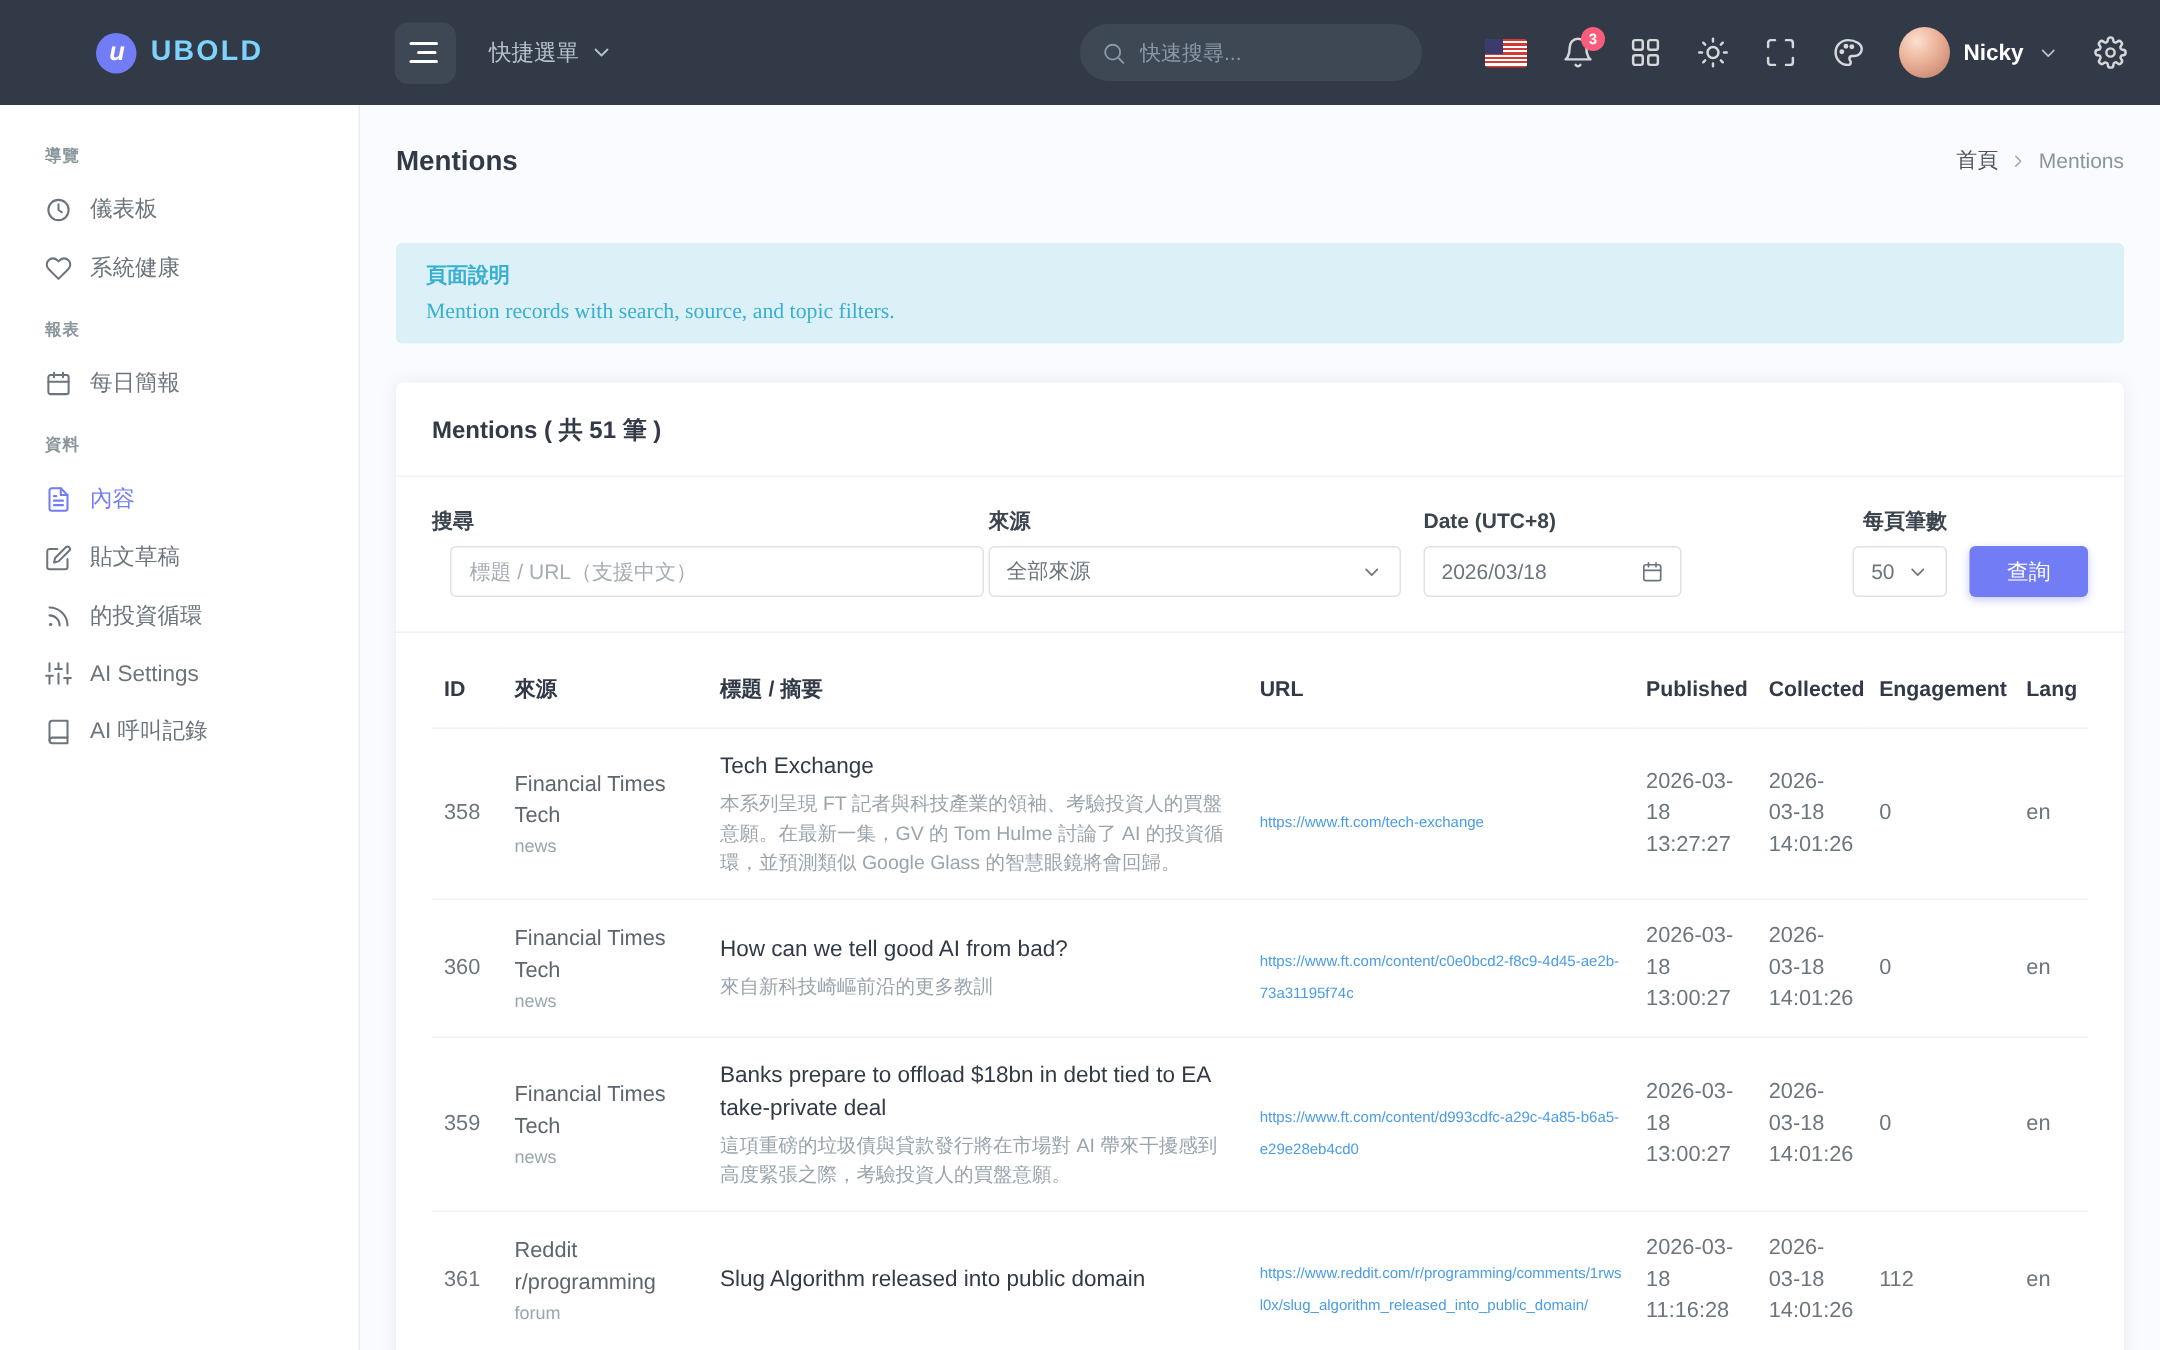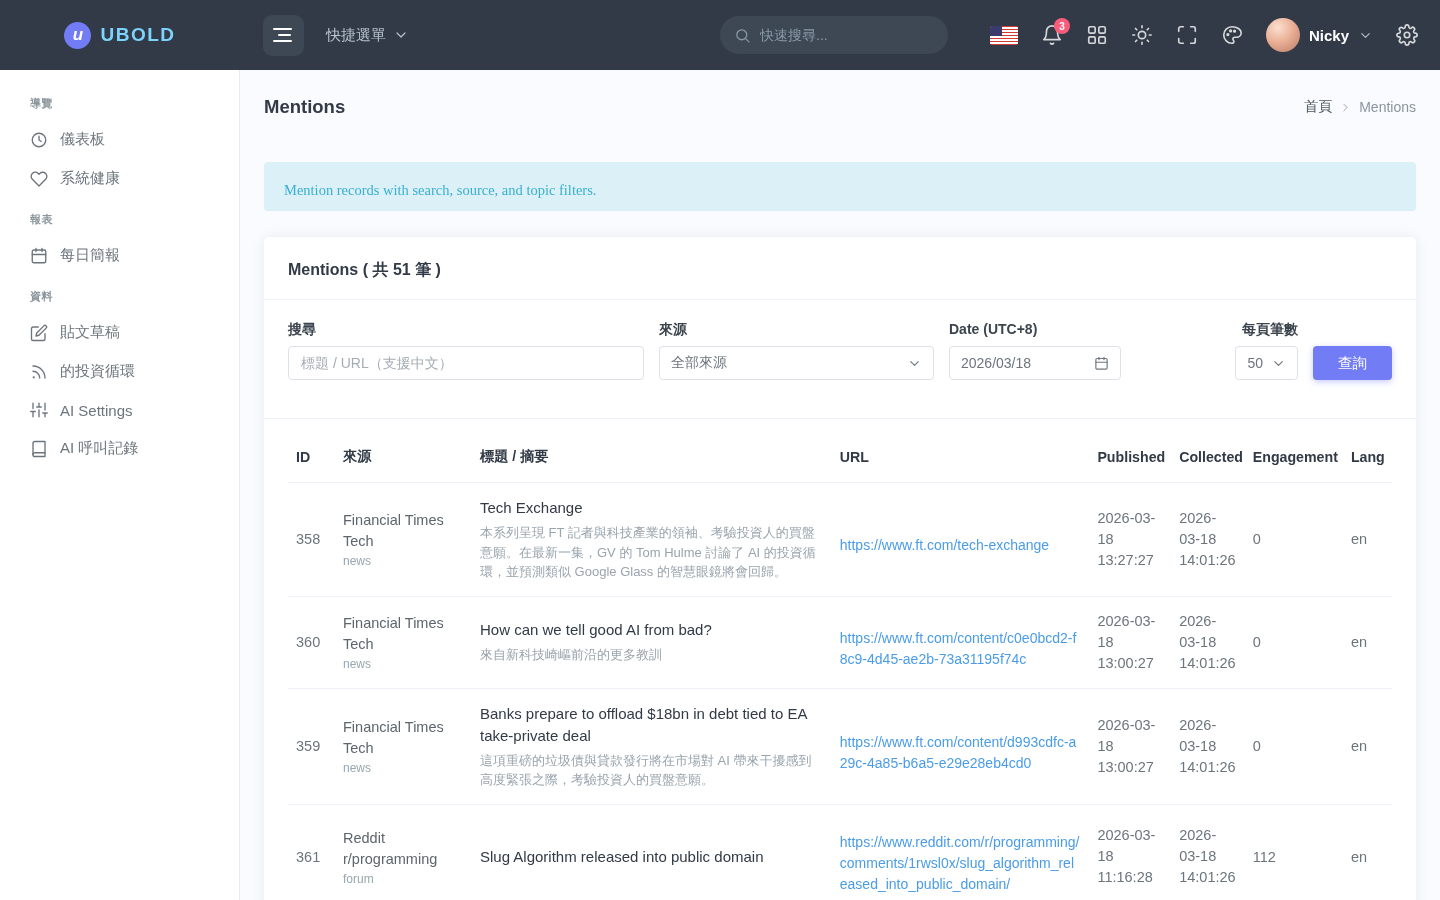--- a/index.html
+++ b/index.html
@@ -54,40 +54,40 @@
   .bc-cur { color:#8a969c; }
 
   .alert { margin-top:44px; background:var(--c-alert_bg,#dcf0f8); border-radius:4px; padding:12px 20px; }
   .alert-title { font-size:14px; font-weight:700; color:var(--c-alert_text,#39afd1); line-height:18px; }
   .alert-body { margin-top:7px; font-size:14.5px; color:var(--c-alert_text,#39afd1); line-height:18px;font-family:Liberation Serif, serif; }
 
   .card { margin-top:26px; background:#fff; border-radius:5px; box-shadow:0 0 12px rgba(154,161,171,.18); }
   .card-head { padding:23px 24px 19px; border-bottom:1px solid #eef2f7; }
   .card-head h2 { font-size:16px; font-weight:700; color:#313a46; line-height:20px; }
 
-  .filters { display:flex; gap:15px; padding:21px 24px 38px; border-bottom:1px solid #eef2f7; align-items:flex-end; }
+  .filters { display:flex; gap:15px; padding:21px 24px 23px; border-bottom:1px solid #eef2f7; align-items:flex-end; }
   .fgroup { display:flex; flex-direction:column; }
   .fgroup label { font-size:14px; font-weight:600; color:#3c444e; margin-bottom:9px; line-height:16px; }
   .fgroup.grow { flex:1; }
   .w-source { width:275px; } .w-date { width:172px; } .w-pp { width:162px;align-items:flex-end; }
-  .finput { height:34px; border:1px solid #dde1e6; border-radius:4px; padding:0 12px; font-size:14px; color:#ef4444; outline:none; font-family:inherit; width:100%; }
+  .finput { height:34px; border:1px solid #dde1e6; border-radius:4px; padding:0 12px; font-size:14px; color:#ef4444; outline:none; font-family:inherit; width:100%;margin-left:12px; }
   .finput::placeholder { color:#a4acb4; }
   .fselect { height:34px; border:1px solid #dde1e6; border-radius:4px; padding:0 11px; font-size:14px; color:#6c757d; display:flex; align-items:center; justify-content:space-between; gap:8px; cursor:pointer; background:#fff; }
   .fselect .icon { width:15px; height:15px; color:#6c757d; flex:none; }
   .btn-primary { height:34px; padding:0 25px; background:var(--c-primary,#727cf5); color:#fff; border:none; border-radius:4px; font-size:14.5px; font-weight:500; cursor:pointer; font-family:inherit; box-shadow:0 2px 6px rgba(114,124,245,.4); }
 
   .table-wrap { padding:8px 24px 24px; }
   table { width:100%; border-collapse:collapse; table-layout:fixed; }
   th { text-align:left; font-size:14.2px; font-weight:700; color:#313a46; padding:20px 8px 16px; }
   td { padding:14px 8px; border-top:1px solid #eef2f7; vertical-align:middle; font-size:14.5px; color:#6c757d; }
   .src-name { font-size:14.5px; color:#5d656e; line-height:21px; }
   .src-type { font-size:12px; color:#98a6ad; margin-top:2px; }
   .m-title { font-size:15px; color:#313a46; line-height:22px; }
   .m-summary { font-size:13px; color:#9aa4ad; line-height:19.5px; margin-top:4px; }
-  .m-url { color:var(--c-link,#4a9ce8); word-break:break-all; line-height:21px; font-size:14px; text-decoration:none; cursor:pointer; display:block;margin-top:13px; }
+  .m-url { color:var(--c-link,#4a9ce8); word-break:break-all; line-height:21px; font-size:10px; text-decoration:none; cursor:pointer; display:block;margin-top:13px; }
   .c-date { line-height:21px; }
 </style>
 </head>
 <body>
 
 <header class="topbar">
   <div class="logo-area">
     <span class="logo-mark">u</span>
     <span class="logo-text">UBOLD</span>
   </div>
@@ -193,20 +193,29 @@
       <a class="menu-item">
         <span class="icon">
           <svg viewBox="0 0 24 24">
             <rect x="3" y="4" width="18" height="17" rx="2"></rect>
             <path d="M16 2v4M8 2v4M3 10h18"></path>
           </svg>
         </span>
         <span class="menu-label">每日簡報</span>
       </a>
       <div class="menu-title">資料</div>
+      <a class="menu-item active">
+        <span class="icon">
+          <svg viewBox="0 0 24 24">
+            <path d="M14 2H6a2 2 0 0 0-2 2v16a2 2 0 0 0 2 2h12a2 2 0 0 0 2-2V8z"></path>
+            <path d="M14 2v6h6M16 13H8M16 17H8M10 9H8"></path>
+          </svg>
+        </span>
+        <span class="menu-label">內容</span>
+      </a>
       <a class="menu-item">
         <span class="icon">
           <svg viewBox="0 0 24 24">
             <path d="M11 4H4a2 2 0 0 0-2 2v14a2 2 0 0 0 2 2h14a2 2 0 0 0 2-2v-7"></path>
             <path d="M18.5 2.5a2.12 2.12 0 0 1 3 3L12 15l-4 1 1-4z"></path>
           </svg>
         </span>
         <span class="menu-label">貼文草稿</span>
       </a>
       <a class="menu-item">
@@ -246,20 +255,21 @@
       <span class="icon bc-sep">
           <svg viewBox="0 0 24 24">
             <path d="M9 6l6 6-6 6"></path>
           </svg>
         </span>
       <span class="bc-cur">Mentions</span>
     </div>
   </div>
 
   <div class="alert">
+    <div class="alert-title">頁面說明</div>
     <div class="alert-body">Mention records with search, source, and topic filters.</div>
   </div>
 
   <section class="card">
     <div class="card-head">
       <h2>Mentions ( 共 51 筆 )</h2>
     </div>
 
     <div class="filters">
       <div class="fgroup grow">

